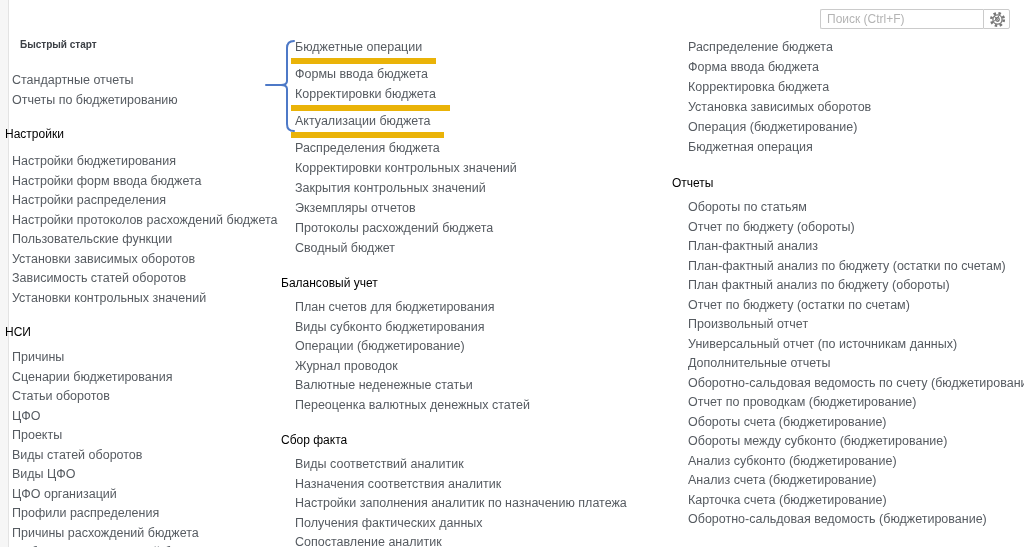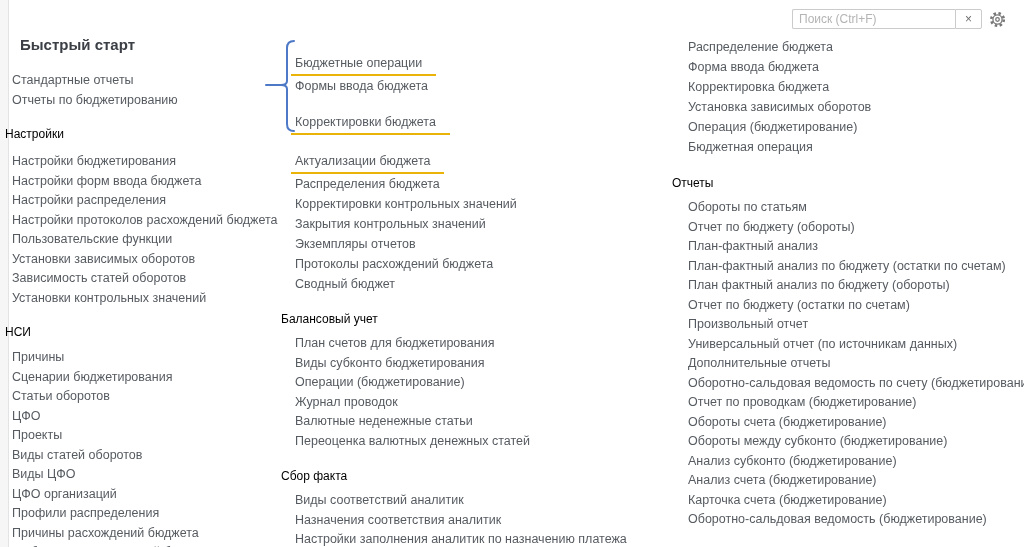--- a/index.html
+++ b/index.html
@@ -8,45 +8,45 @@
 
   
   #panel-edge{position:absolute;left:0;top:0;width:8px;height:100%;background:#f6f6f6;border-right:1px solid #e3e3e3;}
 
   
   .col{position:absolute;top:0;white-space:nowrap;}
   #col-0{left:5px;}
   #col-1{left:281px;}
   #col-2{left:672px;}
 
-  .title{margin:36px 0 18px 15px;font-size:15px;font-weight:bold;color:#3c4046;line-height:17px;}
+  .title{margin:36px 0 18px 15px;font-size:10px;font-weight:bold;color:#3c4046;line-height:17px;}
   .header{margin:15px 0 0 0;font-size:12px;color:#000000;line-height:18px;}
   #col-1 .header{margin-top:16px;}
   #col-2 .header{margin-top:17px;}
 
   .items{margin-top:9px;}
   #col-1 > .items, #col-2 > .items{margin-top:6px;}
   #col-1 > .items:first-child{margin-top:37px;}
   #col-2 > .items:first-child{margin-top:37px;}
   #col-0 > .items:last-child{margin-top:7px;}
 
   .item-row{line-height:19.5px;font-size:12.5px;color:#565b61;}
   #col-1 > .items:first-child .item-row, #col-2 > .items:first-child .item-row{line-height:20px;}
   #col-0 .item-row{margin-left:7px;}
   #col-1 .item-row{margin-left:14px;}
   #col-2 .item-row{margin-left:16px;}
   .item-text{cursor:pointer;}
 
-  .underline-red{display:inline-block;border-bottom:2px solid #eab308;padding:0 14px 1px 4px;margin-left:-4px;margin-top:16px;}
+  .underline-red{display:inline-block;border-bottom:6px solid #eab308;padding:0 14px 1px 4px;margin-left:-4px;}
 
   
   #bracket{position:absolute;left:264px;top:39px;width:34px;height:94px;pointer-events:none;}
 
   
-  #searchbar{position:absolute;left:792px;top:9px;width:190px;height:20px;display:flex;justify-content:space-between;}
+  #searchbar{position:absolute;left:820px;top:9px;width:190px;height:20px;display:flex;justify-content:space-between;}
   #search-input{flex:1;min-width:0;box-sizing:border-box;height:20px;border:1px solid #cbcbcb;border-right:none;border-radius:2px 0 0 2px;padding:0 6px;font-size:12px;font-family:"Liberation Sans","DejaVu Sans",sans-serif;color:#444;outline:none;}
   #search-input::placeholder{color:#b4b4b4;}
   #search-clear{width:27px;height:20px;box-sizing:border-box;border:1px solid #cbcbcb;border-radius:0 2px 2px 0;background:#fff;color:#6f6f6f;font-size:12px;line-height:17px;text-align:center;cursor:pointer;padding:0;font-family:inherit;}
   #gear{position:absolute;left:989px;top:11px;width:17px;height:17px;cursor:pointer;}
 </style>
 </head>
 <body>
 
 <div id="screen">
   <div id="panel-edge"></div>

